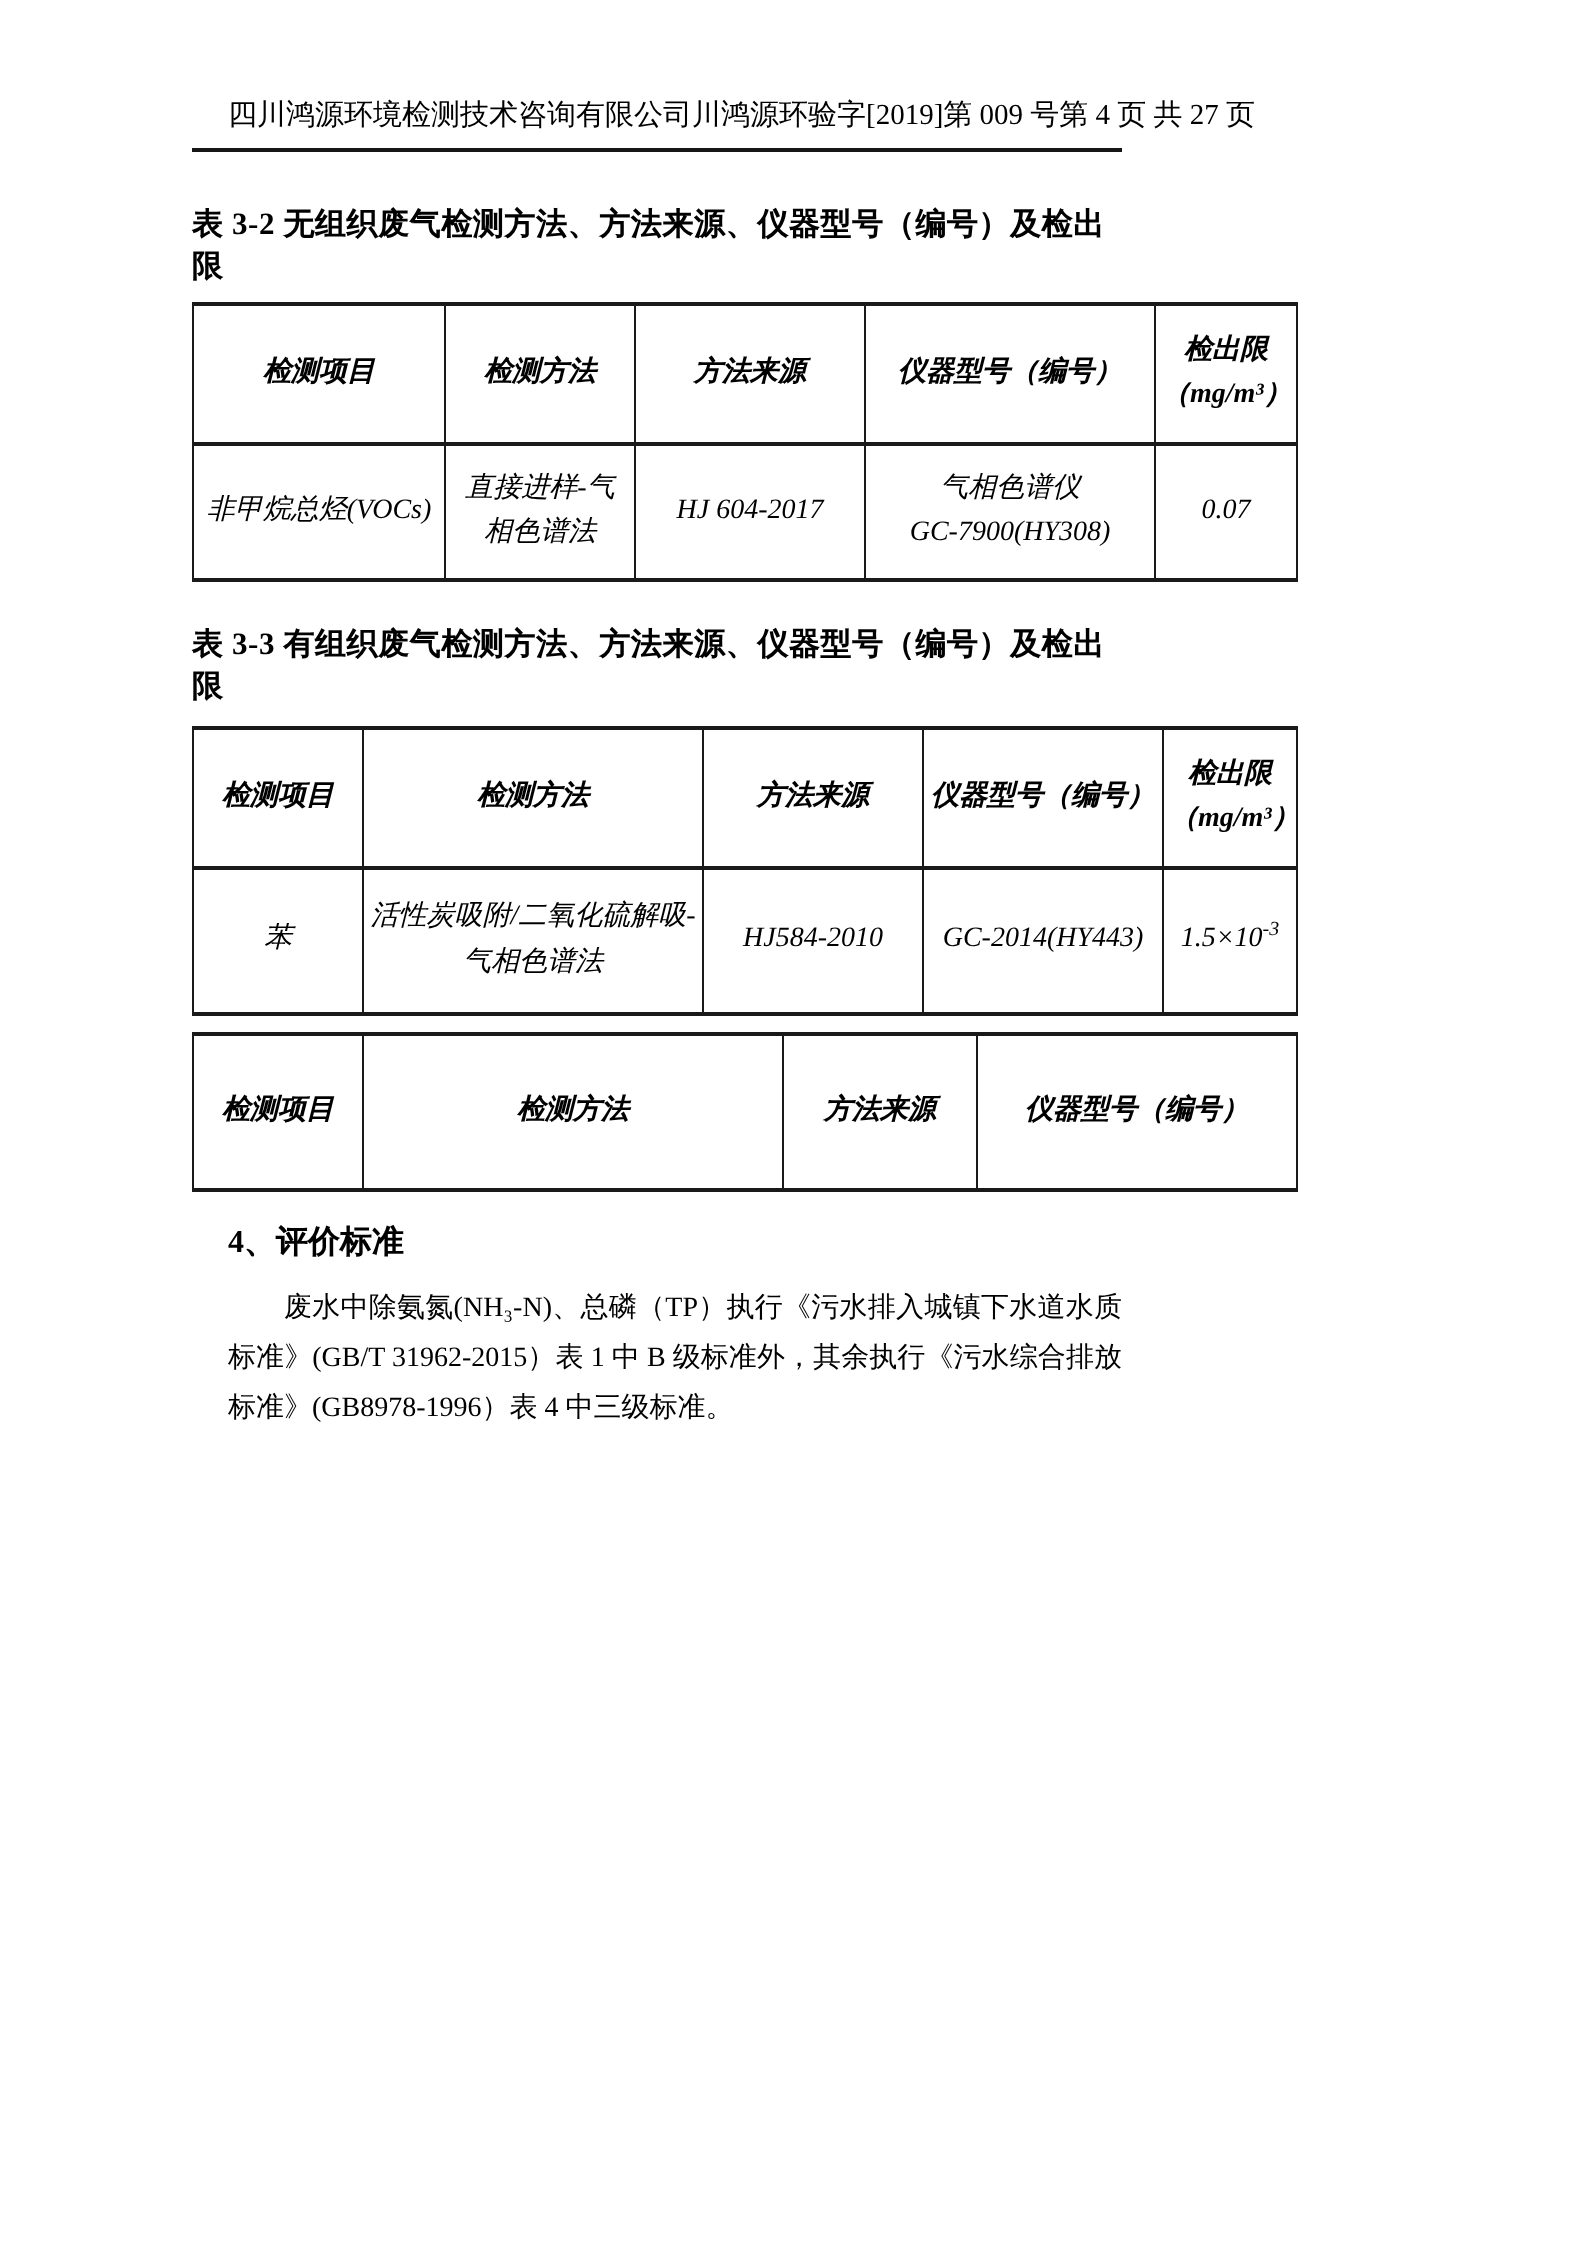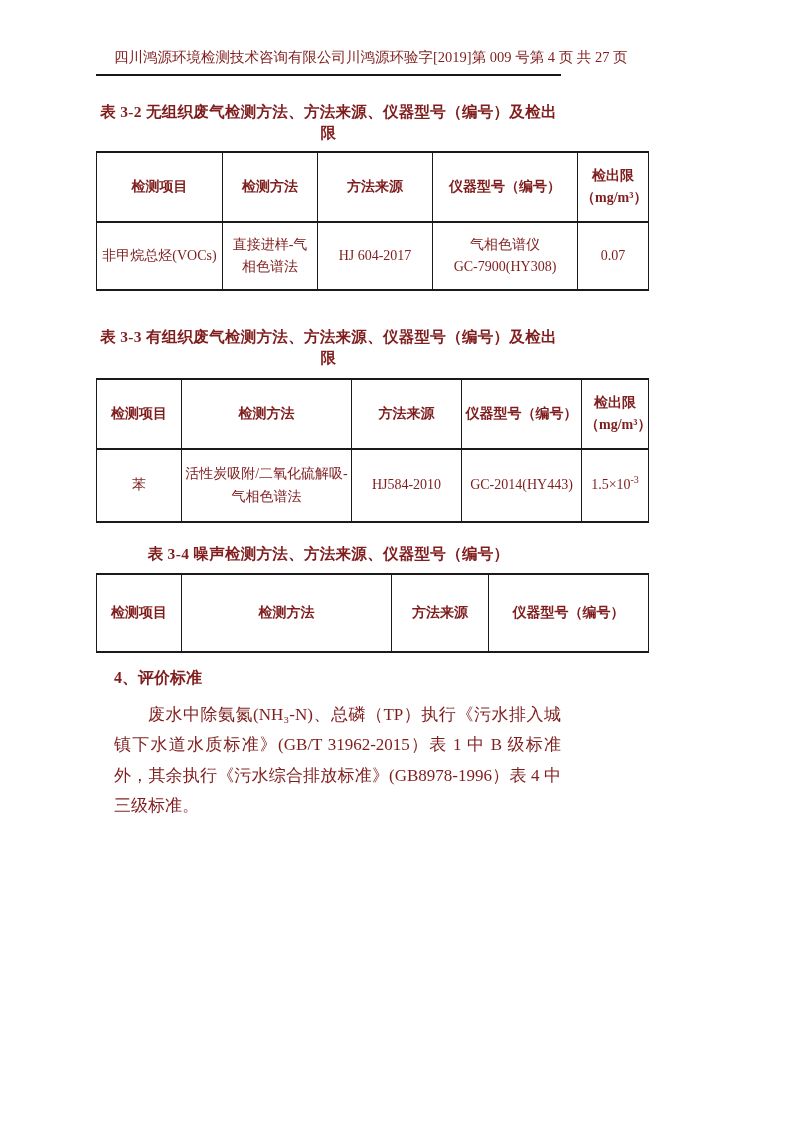--- a/index.html
+++ b/index.html
@@ -1,20 +1,20 @@
 <!DOCTYPE html>
 <html lang="zh"><head>
 <meta charset="utf-8">
 <style>
   html,body { margin:0; padding:0; background:#ffffff; }
   .page {
     position:relative;
     width:657px; height:1122px;
     background:#ffffff;
-    color:#7f1d1d;
+    color:#000000;
     font-family:"Liberation Serif","DejaVu Serif",serif;
     box-sizing:border-box;
     padding:0 96px;
     overflow:hidden;
   }
   
   .doc-header {
     display:flex;
     justify-content:space-between;
     align-items:baseline;
@@ -22,36 +22,37 @@
     font-size:14.5px;
     white-space:nowrap;
   }
   .header-rule {
     border:none;
     border-bottom:2px solid #161616;
     margin:7px 0 0 0;
   }
   
   .table-title {
-    text-align:center;
+    text-align:left;
     font-weight:bold;
     font-size:15.5px;
     letter-spacing:0.3px;
   }
   .title-32 { margin-top:26px; }
-  .title-33 { margin-top:36px; }
+  .title-33 { margin-top:21px; }
   .title-34 { margin-top:21px; }
   
   table.report {
     border-collapse:collapse;
     table-layout:fixed;
     width:552px;
     margin:7px auto 0 auto;
     border-top:2px solid #0f766e;
     border-bottom:2.5px solid #1a1a1a;
+    font-style:italic;
   }
   table.report th, table.report td {
     border:solid #1a1a1a;
     border-width:2px 1px;
     text-align:center;
     vertical-align:middle;
     font-size:14px;
     line-height:1.6;
     padding:2px 3px;
     white-space:pre-line;
@@ -66,21 +67,21 @@
   tr.h80 { height:80px; }
   sup.exp { font-size:10px; line-height:0; }
   
   .section-heading {
     margin:15px 0 0 18px;
     font-weight:bold;
     font-size:16px;
   }
   .section-paragraph {
     margin:11px 0 4px 18px;
-    font-size:17px;
+    font-size:14px;
     line-height:1.78;
     text-indent:2em;
     text-align:justify;
   }
 </style>
 </head>
 <body>
 
 <div class="page">
 
@@ -143,21 +144,20 @@
       <td>苯</td>
       <td>活性炭吸附/二氧化硫解吸-
 气相色谱法</td>
       <td>HJ584-2010</td>
       <td>GC-2014(HY443)</td>
       <td><span>1.5×10</span><sup class="exp">-3</sup></td>
     </tr>
   </tbody>
     </table>
 
-  <div class="table-title title-34">表 3-4 噪声检测方法、方法来源、仪器型号（编号）</div>
   <table class="report" style="margin-top:8px;">
     <colgroup>
       <col style="width:85px">
         <col style="width:210px">
         <col style="width:97px">
         <col style="width:160px">
     </colgroup>
     <tbody>
         <tr class="h78">
       <th>检测项目</th>

